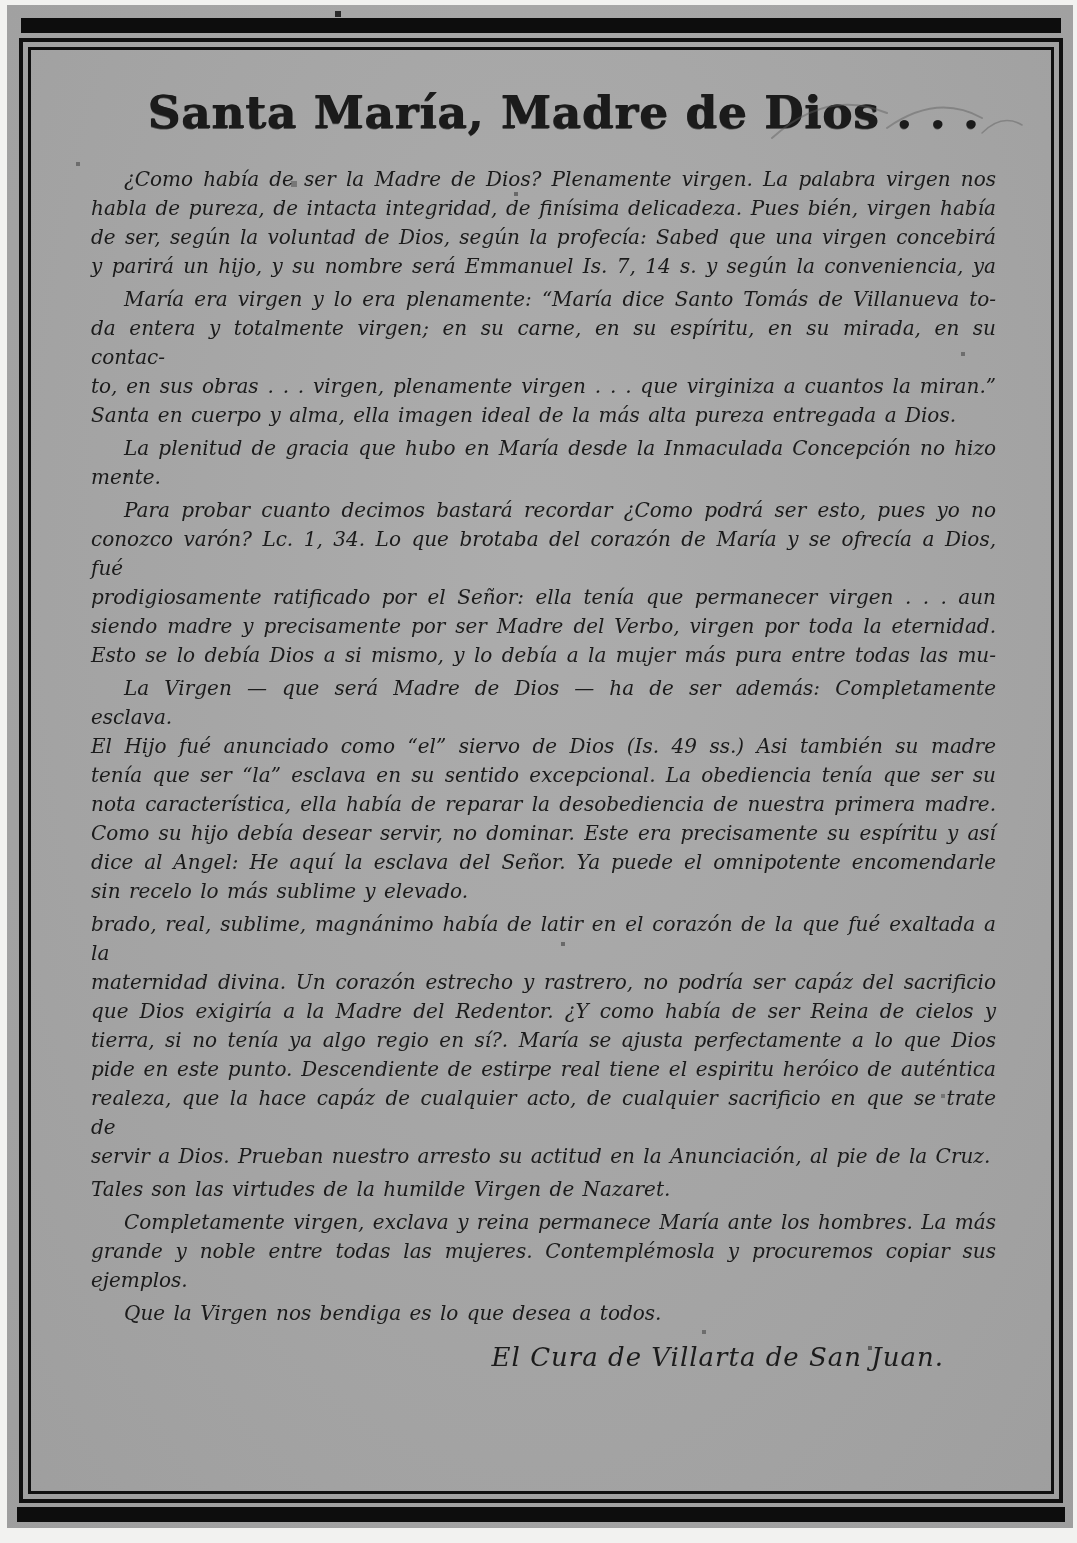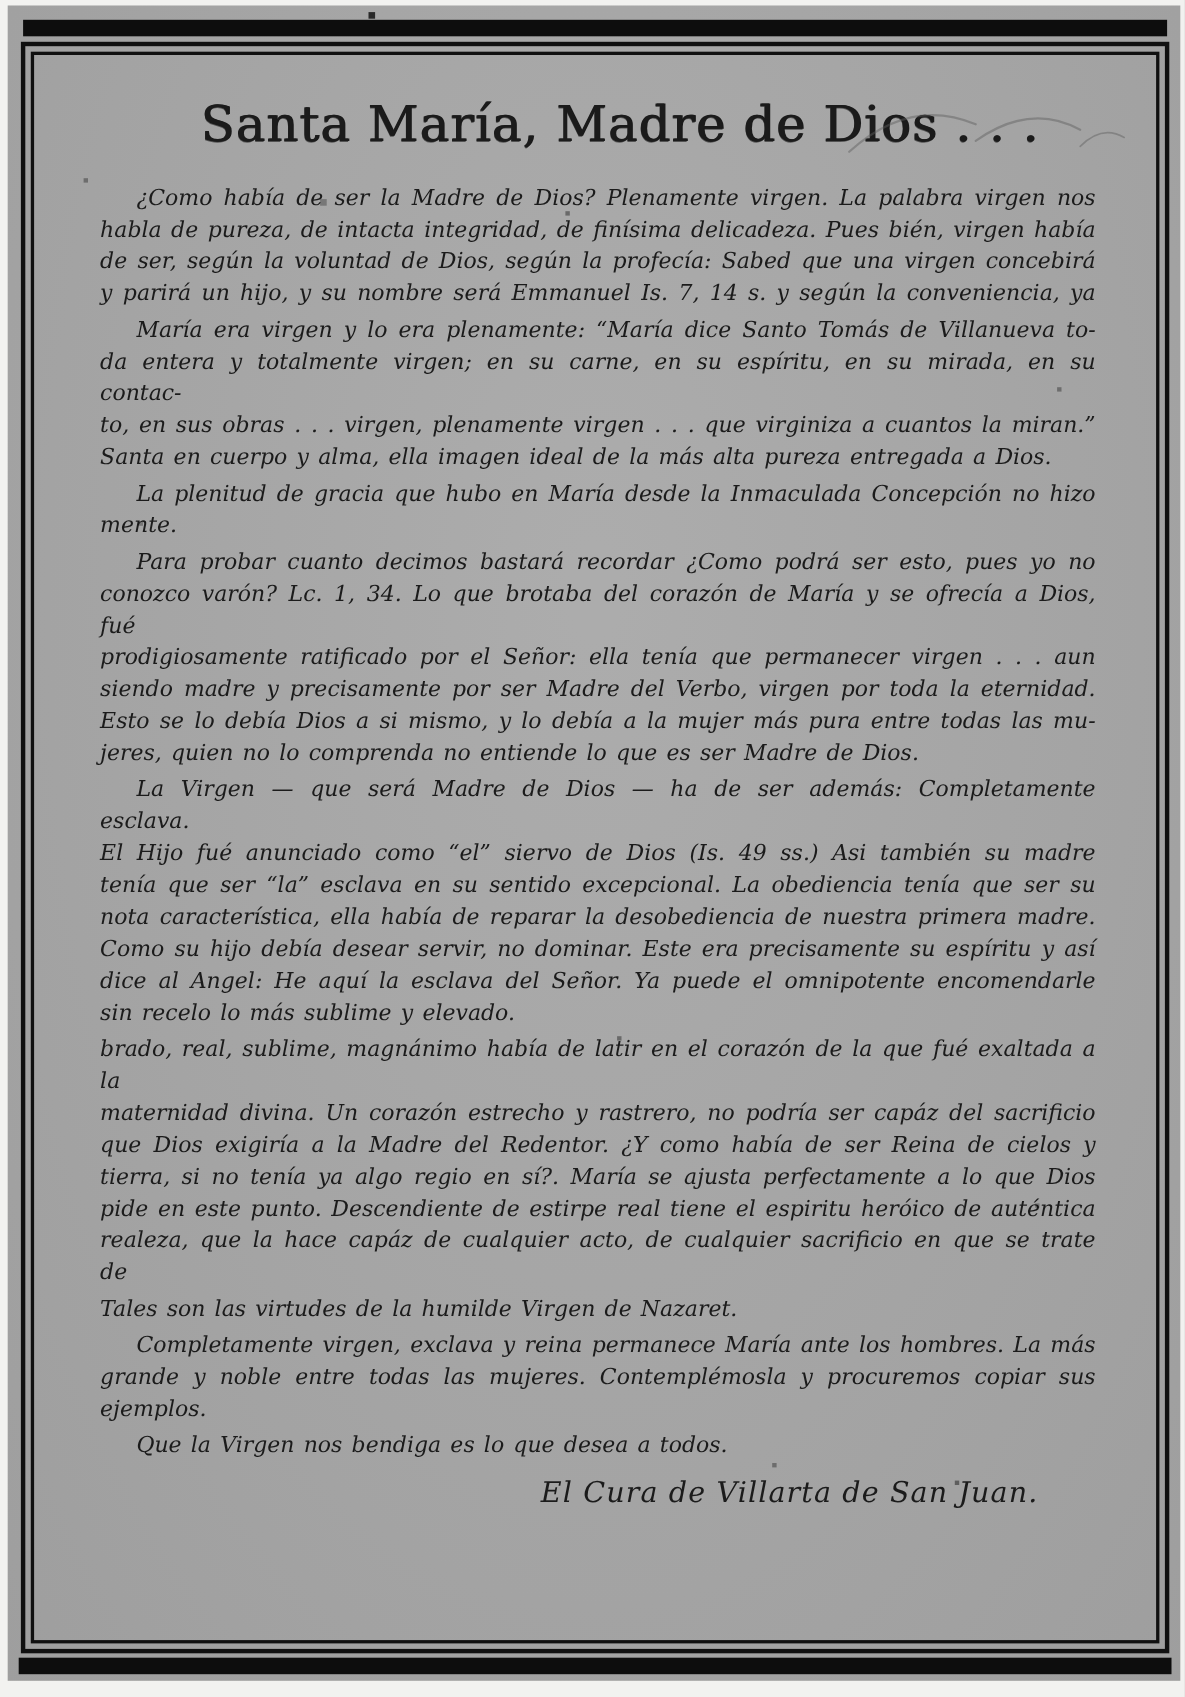--- a/index.html
+++ b/index.html
@@ -41,21 +41,21 @@
     border: 3px solid #101010;
   }
   .content {
     position: absolute; top: 0; left: 0; right: 0; bottom: 0;
     box-sizing: border-box;
     padding: 36px 55px 0 60px;
     overflow: hidden;
   }
   .doc-title {
     text-align: center;
-    font-weight: 400;
+    font-weight: 700;
     font-size: 45px;
     letter-spacing: 1px;
     margin: 0 0 26px 40px;
     text-shadow: 1px 0 0 #1b1b1b, 0 1px 0 rgba(27,27,27,.6);
     white-space: nowrap;
   }
   .para { margin: 0 0 4px 0; font-style: italic; }
   .line {
     font-size: 20px;
     line-height: 29px;
@@ -124,38 +124,38 @@
               <div class="para">
                 <div class="line first">La plenitud de gracia que hubo en María desde la Inmaculada Concepción no hizo</div>
                 <div class="line last">mente.</div>
               </div>
               <div class="para">
                 <div class="line first">Para probar cuanto decimos bastará recordar  ¿Como podrá ser esto, pues yo no</div>
                 <div class="line">conozco varón? Lc. 1, 34. Lo que brotaba del corazón de María y se ofrecía a Dios, fué</div>
                 <div class="line">prodigiosamente ratificado por el Señor: ella tenía que permanecer virgen . . . aun</div>
                 <div class="line">siendo madre y precisamente por ser Madre del Verbo, virgen por toda la eternidad.</div>
                 <div class="line">Esto se lo debía Dios a si mismo, y lo debía a la mujer más pura entre todas las mu-</div>
-                <div class="line last">jeres, quien no lo comprenda no entiende lo que es ser Madre de Dios.</div>
               </div>
               <div class="para">
                 <div class="line first">La Virgen — que será Madre de Dios — ha de ser además: Completamente esclava.</div>
                 <div class="line">El Hijo fué anunciado como “el” siervo de Dios (Is. 49 ss.) Asi también su madre</div>
                 <div class="line">tenía que ser “la” esclava en su sentido excepcional. La obediencia tenía que ser su</div>
                 <div class="line">nota característica, ella había de reparar la desobediencia de nuestra primera madre.</div>
                 <div class="line">Como su hijo debía desear servir, no dominar. Este era precisamente su espíritu y así</div>
                 <div class="line">dice al Angel: He aquí la esclava del Señor.  Ya puede el omnipotente encomendarle</div>
                 <div class="line last">sin recelo lo más sublime y elevado.</div>
               </div>
               <div class="para">
                 <div class="line">brado, real, sublime, magnánimo había de latir en el corazón de la que fué exaltada a la</div>
                 <div class="line">maternidad divina. Un corazón estrecho y rastrero, no podría ser capáz del sacrificio</div>
                 <div class="line">que Dios exigiría a la Madre del Redentor. ¿Y como había de ser Reina de cielos y</div>
                 <div class="line">tierra, si no tenía ya algo regio en sí?.  María se ajusta perfectamente a lo que Dios</div>
                 <div class="line">pide en este punto.  Descendiente de estirpe real tiene el espiritu heróico de auténtica</div>
                 <div class="line">realeza, que la hace capáz de cualquier acto, de cualquier sacrificio en que se trate de</div>
+                <div class="line last">servir a Dios. Prueban nuestro arresto su actitud en la Anunciación, al pie de la Cruz.</div>
               </div>
               <div class="para">
                 <div class="line last">Tales son las virtudes de la humilde Virgen de Nazaret.</div>
               </div>
               <div class="para">
                 <div class="line first">Completamente virgen, exclava y reina permanece María ante los hombres.  La más</div>
                 <div class="line">grande y noble entre todas las mujeres.  Contemplémosla y procuremos copiar sus</div>
                 <div class="line last">ejemplos.</div>
               </div>
               <div class="para">

